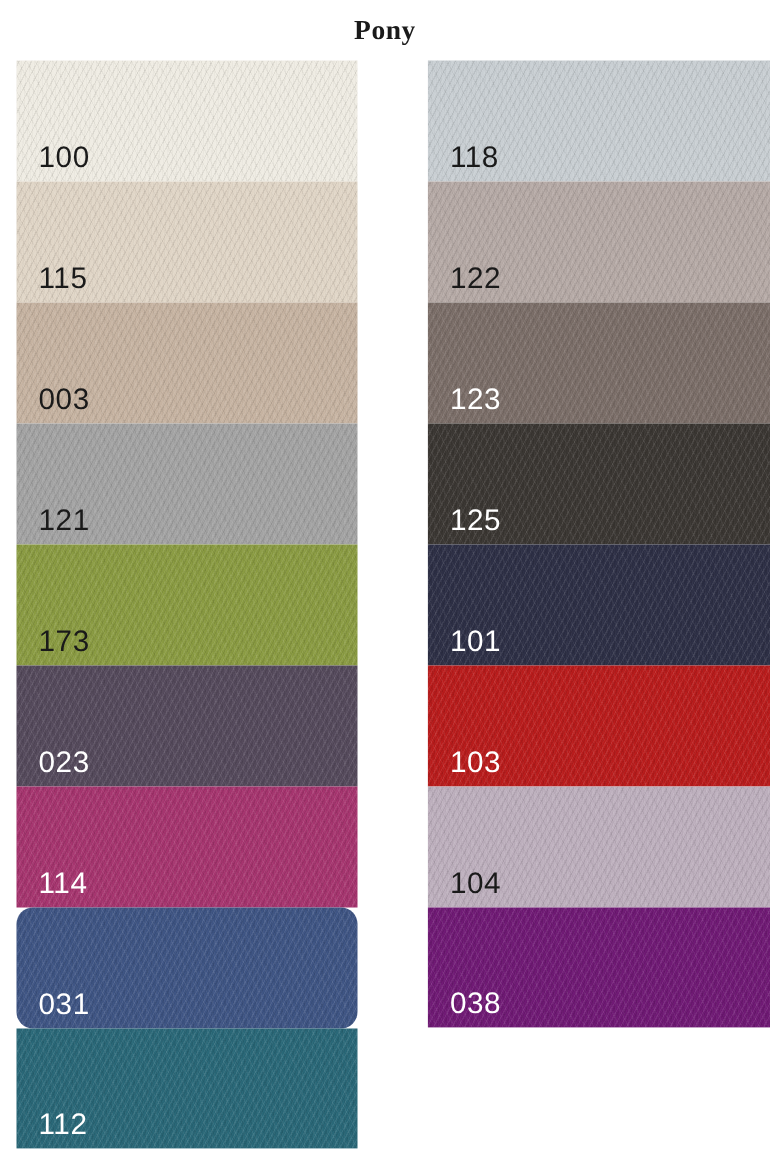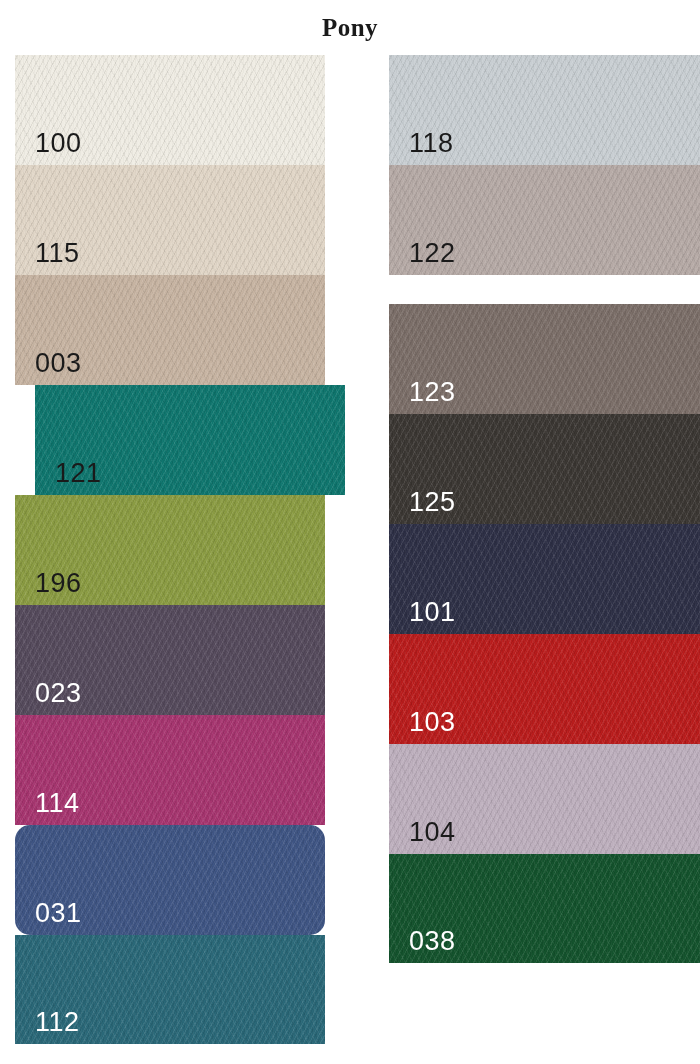--- a/index.html
+++ b/index.html
@@ -118,25 +118,25 @@
     <div class="swatch-column left">
         <div class="swatch" style="background-color: rgb(239, 236, 227);">
           <span class="swatch-label dark">100</span>
         </div>
         <div class="swatch" style="background-color: rgb(224, 213, 198);">
           <span class="swatch-label dark">115</span>
         </div>
         <div class="swatch" style="background-color: rgb(198, 179, 161);">
           <span class="swatch-label dark">003</span>
         </div>
-        <div class="swatch" style="background-color: #0f766e; margin-left: 20px;">
+        <div class="swatch" style="background-color: #a3a3a3;">
           <span class="swatch-label dark">121</span>
         </div>
         <div class="swatch" style="background-color: rgb(138, 155, 66);">
-          <span class="swatch-label dark">196</span>
+          <span class="swatch-label dark">173</span>
         </div>
         <div class="swatch" style="background-color: rgb(85, 74, 92);">
           <span class="swatch-label light">023</span>
         </div>
         <div class="swatch" style="background-color: rgb(166, 53, 111);">
           <span class="swatch-label light">114</span>
         </div>
         <div class="swatch" style="background-color: rgb(63, 85, 132); border-radius: 15px;">
           <span class="swatch-label light">031</span>
         </div>
@@ -144,34 +144,34 @@
           <span class="swatch-label light">112</span>
         </div>
       </div>
     <div class="swatch-column right">
         <div class="swatch" style="background-color: rgb(200, 206, 210);">
           <span class="swatch-label dark">118</span>
         </div>
         <div class="swatch" style="background-color: rgb(181, 169, 165);">
           <span class="swatch-label dark">122</span>
         </div>
-        <div class="swatch" style="background-color: rgb(123, 110, 104); margin-top: 29px;">
+        <div class="swatch" style="background-color: rgb(123, 110, 104);">
           <span class="swatch-label light">123</span>
         </div>
         <div class="swatch" style="background-color: rgb(59, 55, 51);">
           <span class="swatch-label light">125</span>
         </div>
         <div class="swatch" style="background-color: rgb(46, 48, 70);">
           <span class="swatch-label light">101</span>
         </div>
         <div class="swatch" style="background-color: #b91c1c;">
           <span class="swatch-label light">103</span>
         </div>
         <div class="swatch" style="background-color: rgb(189, 175, 189);">
           <span class="swatch-label dark">104</span>
         </div>
-        <div class="swatch" style="background-color: #14532d;">
+        <div class="swatch" style="background-color: #701a75;">
           <span class="swatch-label light">038</span>
         </div>
       </div>
   </div>
 
 </div>
 
 </body></html>

